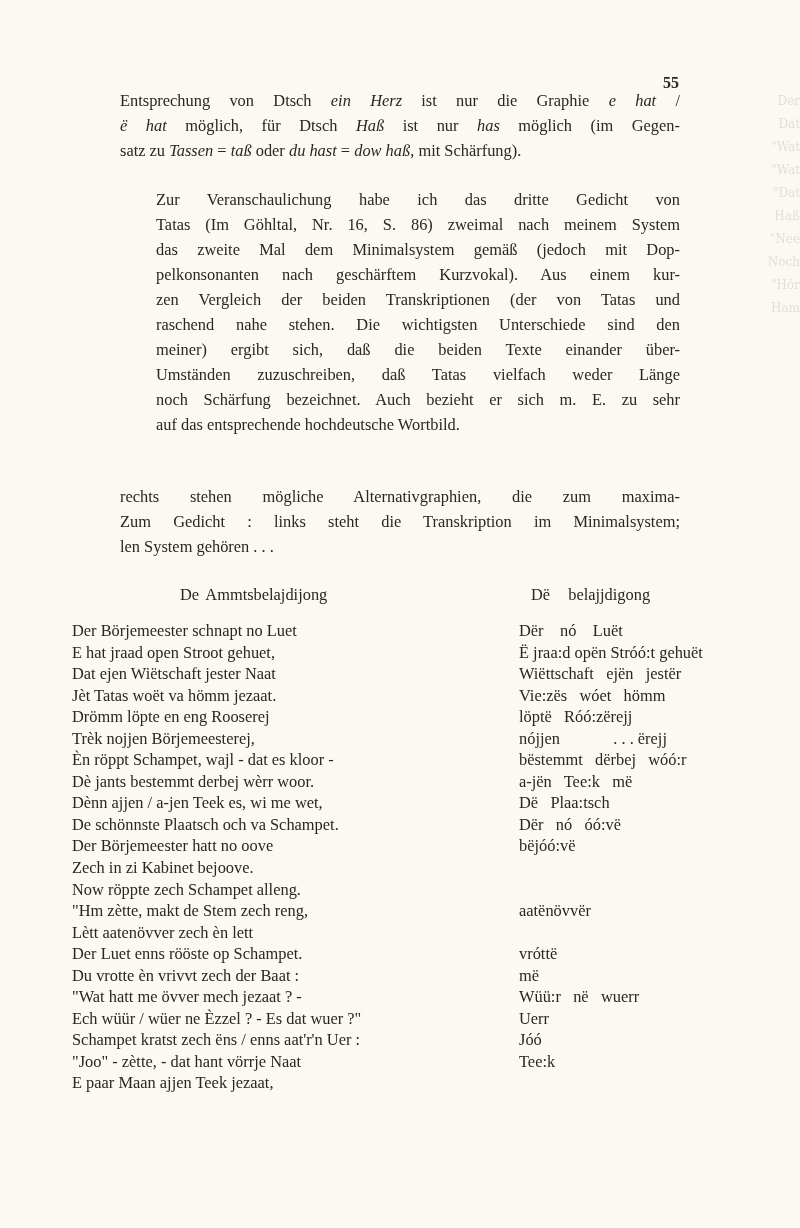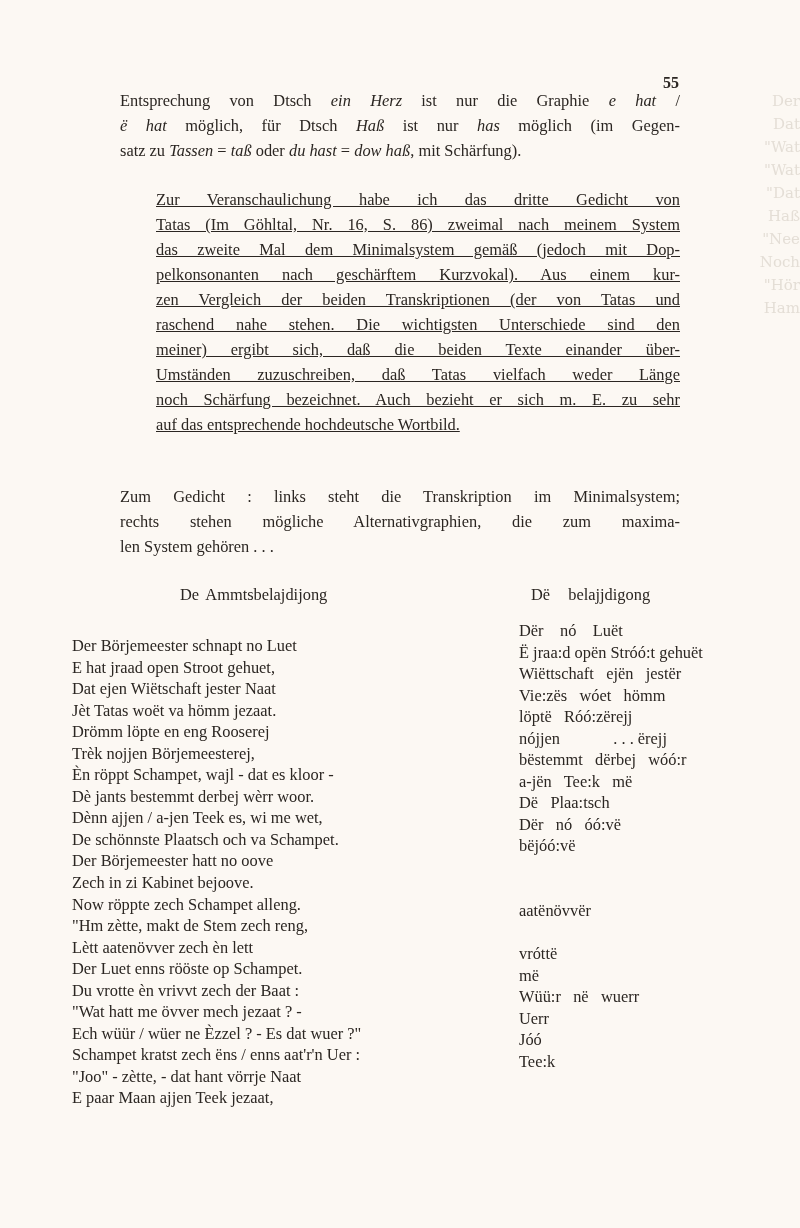--- a/index.html
+++ b/index.html
@@ -14,21 +14,21 @@
       overflow: hidden;
       font-family: "DejaVu Serif", "Liberation Serif", serif;
       color: #2b2622;
     }
     .bleed {
       position: absolute;
       right: 0;
       top: 90px;
       width: 60px;
       color: #e4ded6;
-      font-size: 15px;
+      font-size: 12px;
       line-height: 23px;
       text-align: right;
       overflow: hidden;
       white-space: nowrap;
     }
     .page-number {
       position: absolute;
       top: 74px;
       right: 121px;
       font-size: 16px;
@@ -42,21 +42,21 @@
       font-size: 16.4px;
       line-height: 25px;
       text-align: justify;
       font-family: "Liberation Serif", serif;
     }
     .body-text p {
       margin: 0;
     }
     .p1 { top: 88px; }
     .p2 { top: 187px; }
-    .p2 p { text-indent: 36px; text-decoration: underline; }
+    .p2 p { text-indent: 36px; }
     .p3 { top: 484px; }
     .line { display: block; text-align-last: justify; }
     .line.last { text-align-last: left; }
     em { font-style: italic; }
 
     .poem-titles {
       position: absolute;
       top: 585px;
       left: 0;
       width: 800px;
@@ -76,21 +76,20 @@
     .poem {
       position: absolute;
       top: 620px;
       font-size: 16.4px;
       line-height: 21.55px;
       font-family: "Liberation Serif", serif;
     }
     .poem-left {
       left: 72px;
       width: 400px;
-      margin-top: 15px;
     }
     .poem-right {
       left: 477px;
       width: 290px;
       margin-left: 42px;
     }
     .poem-line {
       display: block;
       height: 21.55px;
       white-space: pre;
@@ -130,22 +129,22 @@
       <span class="line">zen Vergleich der beiden Transkriptionen (der von Tatas und</span>
       <span class="line">raschend nahe stehen. Die wichtigsten Unterschiede sind den</span>
       <span class="line">meiner) ergibt sich, daß die beiden Texte einander über-</span>
       <span class="line">Umständen zuzuschreiben, daß Tatas vielfach weder Länge</span>
       <span class="line">noch Schärfung bezeichnet. Auch bezieht er sich m. E. zu sehr</span>
       <span class="line last">auf das entsprechende hochdeutsche Wortbild.</span>
     </p>
   </div>
 <div class="body-text p3">
     <p>
+      <span class="line">rechts stehen mögliche Alternativgraphien, die zum maxima-</span>
       <span class="line">Zum Gedicht : links steht die Transkription im Minimalsystem;</span>
-      <span class="line">rechts stehen mögliche Alternativgraphien, die zum maxima-</span>
       <span class="line last">len System gehören . . .</span>
     </p>
   </div>
 
 <div class="poem-titles">
   <span class="poem-title-left">De Ammtsbelajdijong</span>
   <span class="poem-title-right">Dë belajjdigong</span>
 </div>
 
 <div class="poem poem-left">

